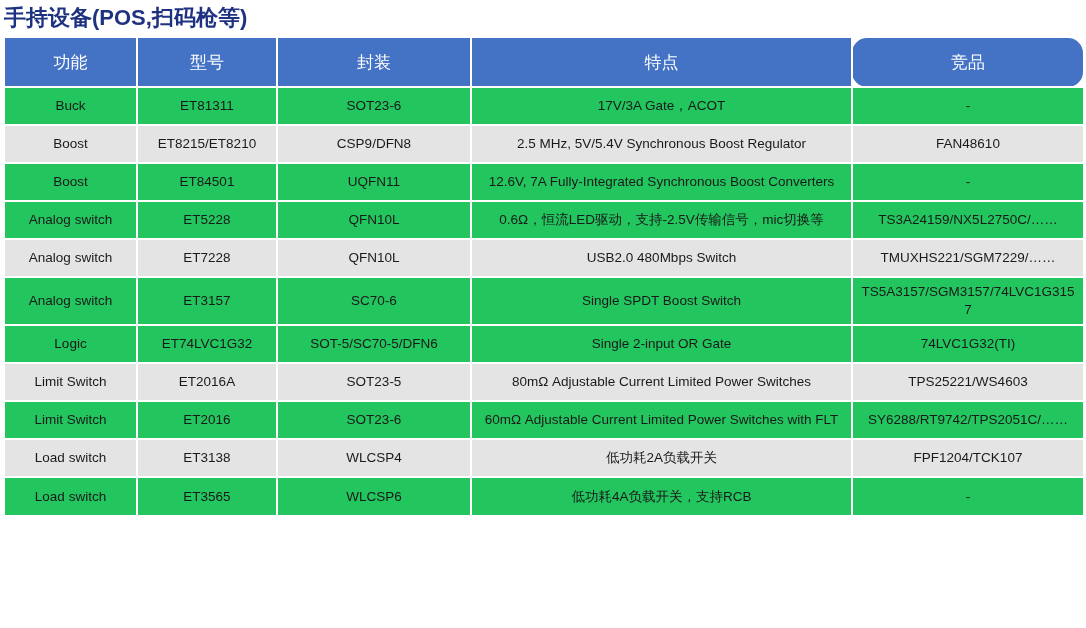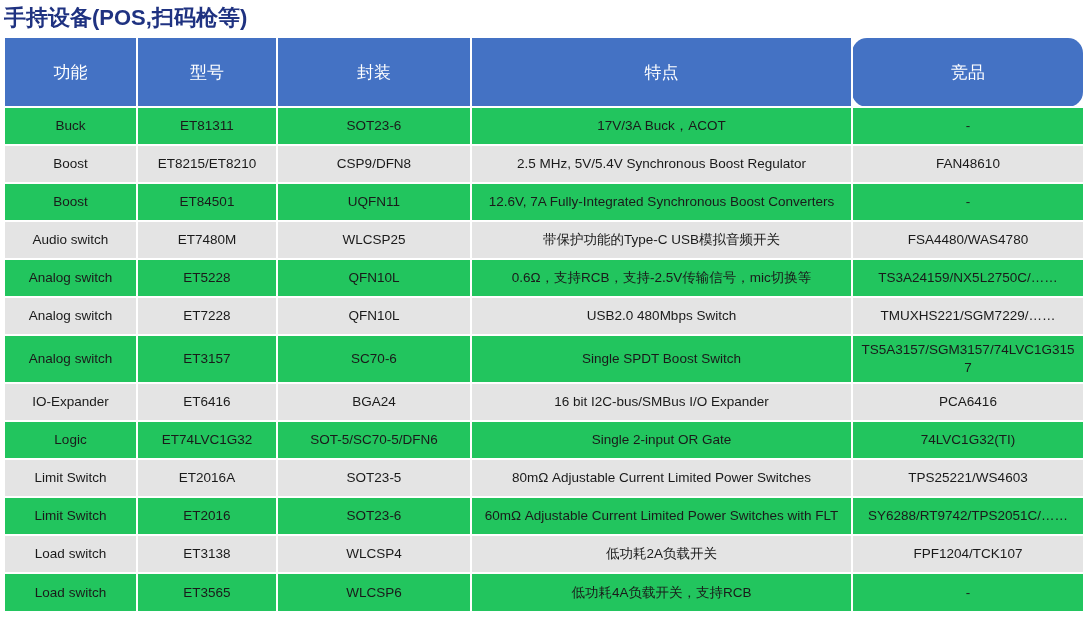--- a/index.html
+++ b/index.html
@@ -47,21 +47,21 @@
   table.spec th {
     background: #4472c4;
     color: #ffffff;
     font-size: 17px;
     font-weight: normal;
     height: 36px;
     text-align: center;
     vertical-align: middle;
     border-right: 2px solid #ffffff;
     border-bottom: 2px solid #ffffff;
-    padding: 16px 4px;
+    padding: 6px 4px;
   }
   table.spec th:last-child { border-right: none; border-radius: 15px; }
 
   table.spec td {
     font-size: 13.5px;
     color: #1a1a1a;
     text-align: center;
     vertical-align: middle;
     padding: 5px 6px;
     line-height: 18px;
@@ -101,71 +101,57 @@
           <th>封装</th>
           <th>特点</th>
           <th>竞品</th>
         </tr>
       </thead>
       <tbody id="spec-body">
           <tr class="row-odd">
             <td>Buck</td>
             <td>ET81311</td>
             <td>SOT23-6</td>
-            <td>17V/3A Buck，ACOT</td>
+            <td>17V/3A Gate，ACOT</td>
             <td>-</td>
           </tr>
           <tr class="row-even">
             <td>Boost</td>
             <td>ET8215/ET8210</td>
             <td>CSP9/DFN8</td>
             <td>2.5 MHz, 5V/5.4V Synchronous Boost Regulator</td>
             <td>FAN48610</td>
           </tr>
           <tr class="row-odd">
             <td>Boost</td>
             <td>ET84501</td>
             <td>UQFN11</td>
             <td>12.6V, 7A Fully-Integrated Synchronous Boost Converters</td>
             <td>-</td>
           </tr>
-          <tr class="row-even">
-            <td>Audio switch</td>
-            <td>ET7480M</td>
-            <td>WLCSP25</td>
-            <td>带保护功能的Type-C USB模拟音频开关</td>
-            <td>FSA4480/WAS4780</td>
-          </tr>
           <tr class="row-odd">
             <td>Analog switch</td>
             <td>ET5228</td>
             <td>QFN10L</td>
-            <td>0.6Ω，支持RCB，支持-2.5V传输信号，mic切换等</td>
+            <td>0.6Ω，恒流LED驱动，支持-2.5V传输信号，mic切换等</td>
             <td>TS3A24159/NX5L2750C/……</td>
           </tr>
           <tr class="row-even">
             <td>Analog switch</td>
             <td>ET7228</td>
             <td>QFN10L</td>
             <td>USB2.0 480Mbps Switch</td>
             <td>TMUXHS221/SGM7229/……</td>
           </tr>
           <tr class="row-odd">
             <td>Analog switch</td>
             <td>ET3157</td>
             <td>SC70-6</td>
             <td>Single SPDT Boost Switch</td>
             <td>TS5A3157/SGM3157/74LVC1G3157</td>
-          </tr>
-          <tr class="row-even">
-            <td>IO-Expander</td>
-            <td>ET6416</td>
-            <td>BGA24</td>
-            <td>16 bit I2C-bus/SMBus I/O Expander</td>
-            <td>PCA6416</td>
           </tr>
           <tr class="row-odd">
             <td>Logic</td>
             <td>ET74LVC1G32</td>
             <td>SOT-5/SC70-5/DFN6</td>
             <td>Single 2-input OR Gate</td>
             <td>74LVC1G32(TI)</td>
           </tr>
           <tr class="row-even">
             <td>Limit Switch</td>

